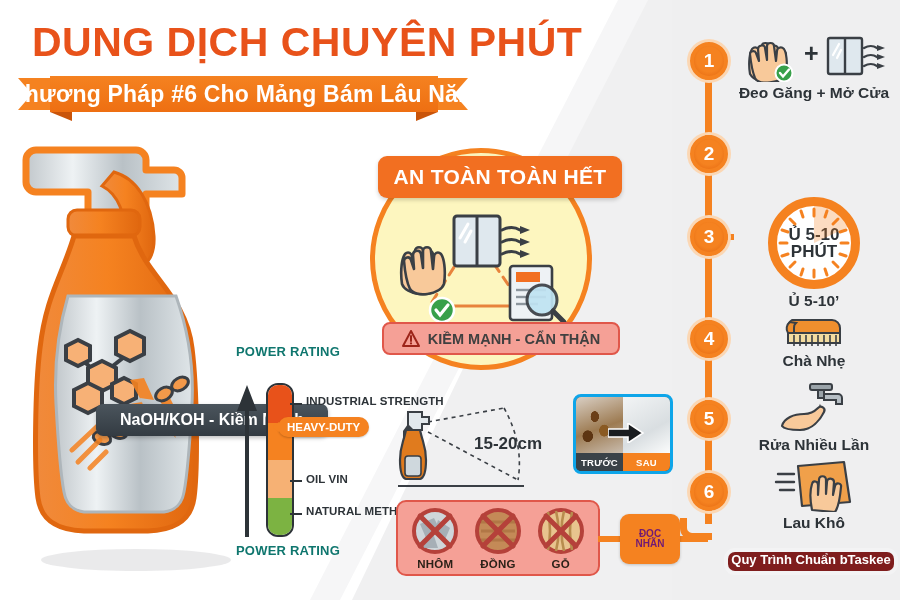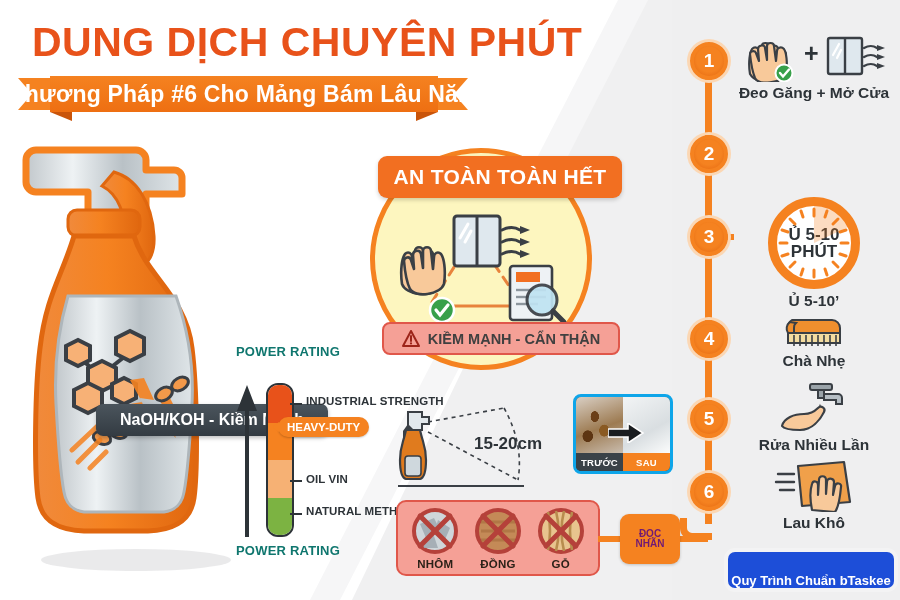--- a/index.html
+++ b/index.html
@@ -122,22 +122,22 @@
   .step{position:absolute;left:730px;width:168px;display:flex;flex-direction:column;align-items:center;}
   .step-label{font-size:15.5px;font-weight:bold;color:#2d3338;white-space:nowrap;margin-top:2px;}
   .step-icon{height:54px;display:flex;align-items:center;justify-content:center;}
   .clock{position:relative;width:92px;height:92px;border-radius:50%;
     border:9px solid #f58220;box-sizing:border-box;background:#fff;
     display:flex;flex-direction:column;align-items:center;justify-content:center;line-height:1.02;}
   .clock span{font-size:17px;font-weight:bold;color:#2d3338;}
   .node-arm{position:absolute;left:712px;top:234px;width:22px;height:6px;background:#f58220;}
 
   
-  .footer-badge{position:absolute;left:728px;top:552px;width:166px;height:36px;
-    background:#1d4ed8;border-radius:7px;display:flex;align-items:flex-end;justify-content:center;
+  .footer-badge{position:absolute;left:728px;top:552px;width:166px;height:19px;
+    background:#7f1d1d;border-radius:7px;display:flex;align-items:flex-start;justify-content:center;
     box-shadow:0 0 0 4px #f3f3f4;}
   .footer-badge span{color:#fff;font-size:13px;font-weight:bold;white-space:nowrap;}
 </style>
 </head>
 <body>
 
 <div id="stage">
 
   <div class="bg-diag-a"></div>
   <div class="bg-diag-b"></div>

